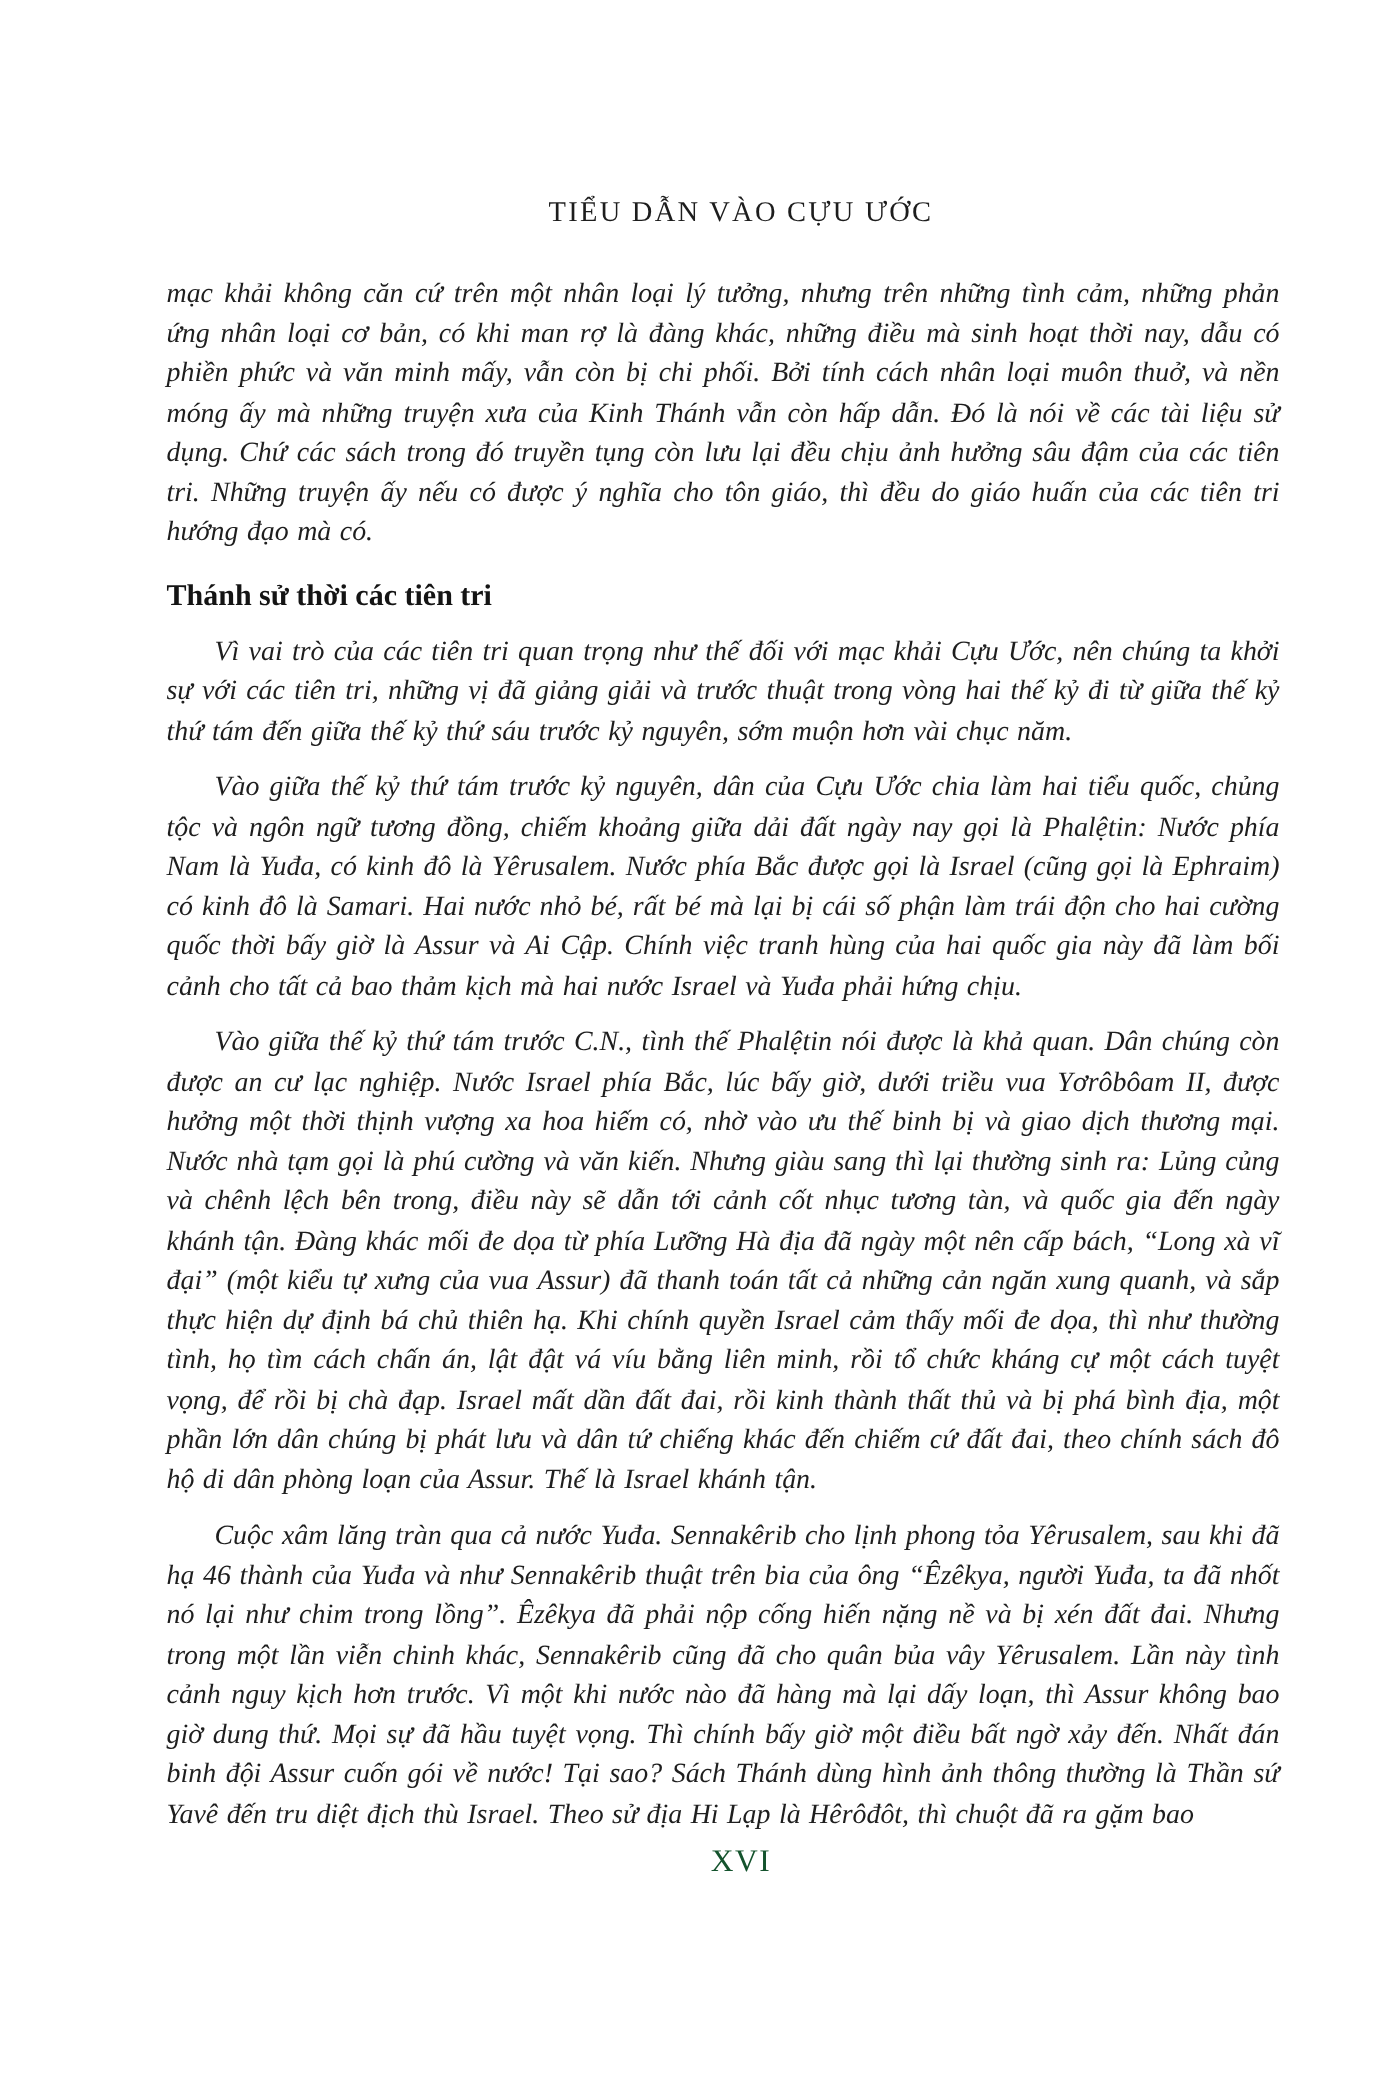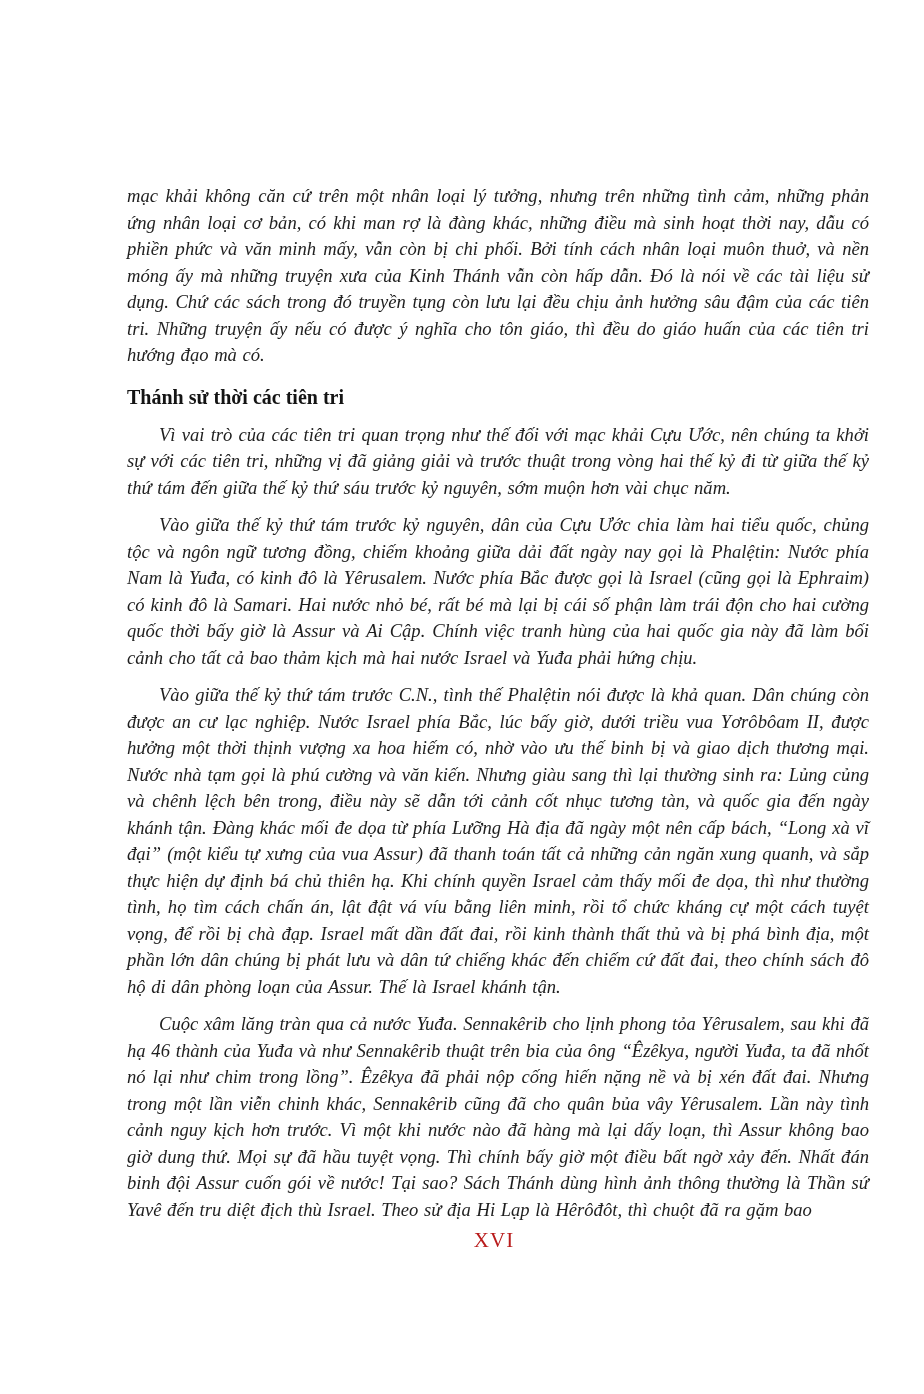--- a/index.html
+++ b/index.html
@@ -23,21 +23,21 @@
     text-align: center;
     font-family: "Liberation Serif", serif;
     font-size: 19px;
     letter-spacing: 1.5px;
     color: #1d1d1d;
     white-space: nowrap;
   }
   .text-block {
     position: absolute;
     top: 183px;
-    left: 127px;
+    left: 111px;
     width: 742px;
     color: #1e1e1e;
   }
   .par {
     font-family: "Liberation Serif", serif;
     font-style: italic;
     font-size: 18.6px;
     line-height: 26.5px;
     text-align: justify;
     margin: 0 0 11px 0;
@@ -57,28 +57,31 @@
   }
   .page-footer {
     position: absolute;
     top: 1228px;
     left: 123px;
     width: 742px;
     text-align: center;
     font-family: "Liberation Serif", serif;
     font-size: 21px;
     letter-spacing: 1px;
-    color: #b91c1c;
+    color: #14532d;
   }
 </style>
 </head>
 <body>
 
 <div class="page">
 
+  <header class="running-header">
+    <span>TIỂU DẪN VÀO CỰU ƯỚC</span>
+  </header>
 
   <main class="text-block">
 
     <p class="par continued">mạc khải không căn cứ trên một nhân loại lý tưởng, nhưng trên những tình cảm, những phản ứng nhân loại cơ bản, có khi man rợ là đàng khác, những điều mà sinh hoạt thời nay, dẫu có phiền phức và văn minh mấy, vẫn còn bị chi phối. Bởi tính cách nhân loại muôn thuở, và nền móng ấy mà những truyện xưa của Kinh Thánh vẫn còn hấp dẫn. Đó là nói về các tài liệu sử dụng. Chứ các sách trong đó truyền tụng còn lưu lại đều chịu ảnh hưởng sâu đậm của các tiên tri. Những truyện ấy nếu có được ý nghĩa cho tôn giáo, thì đều do giáo huấn của các tiên tri hướng đạo mà có.</p>
 
     <h2 class="section-heading">Thánh sử thời các tiên tri</h2>
 
     <p class="par">Vì vai trò của các tiên tri quan trọng như thế đối với mạc khải Cựu Ước, nên chúng ta khởi sự với các tiên tri, những vị đã giảng giải và trước thuật trong vòng hai thế kỷ đi từ giữa thế kỷ thứ tám đến giữa thế kỷ thứ sáu trước kỷ nguyên, sớm muộn hơn vài chục năm.</p>
 
     <p class="par">Vào giữa thế kỷ thứ tám trước kỷ nguyên, dân của Cựu Ước chia làm hai tiểu quốc, chủng tộc và ngôn ngữ tương đồng, chiếm khoảng giữa dải đất ngày nay gọi là Phalệtin: Nước phía Nam là Yuđa, có kinh đô là Yêrusalem. Nước phía Bắc được gọi là Israel (cũng gọi là Ephraim) có kinh đô là Samari. Hai nước nhỏ bé, rất bé mà lại bị cái số phận làm trái độn cho hai cường quốc thời bấy giờ là Assur và Ai Cập. Chính việc tranh hùng của hai quốc gia này đã làm bối cảnh cho tất cả bao thảm kịch mà hai nước Israel và Yuđa phải hứng chịu.</p>

